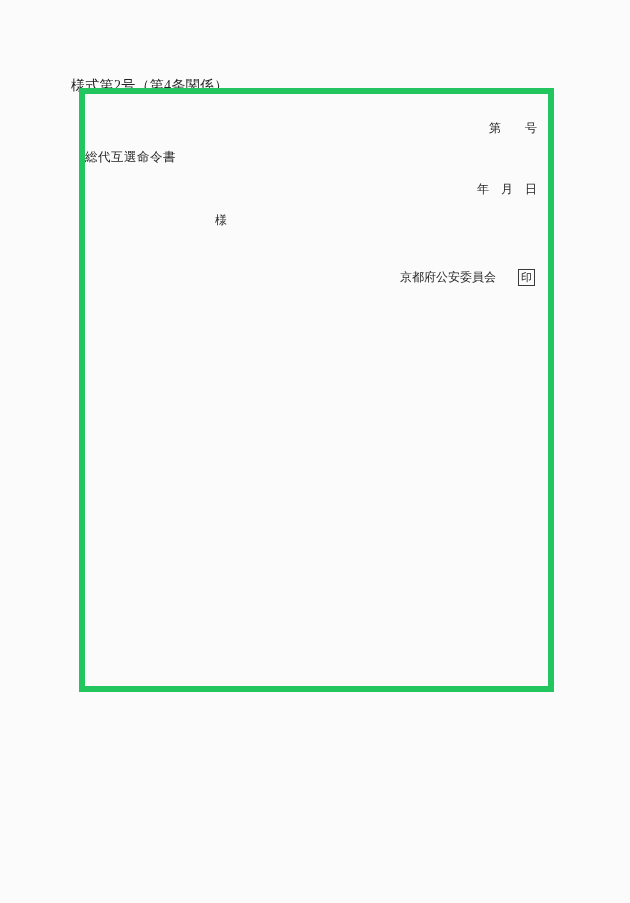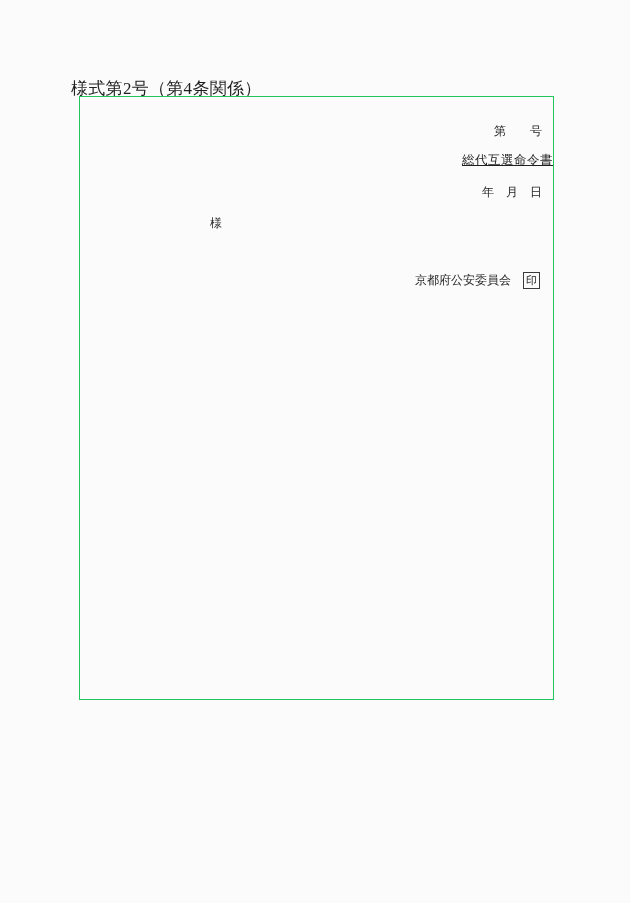--- a/index.html
+++ b/index.html
@@ -10,66 +10,65 @@
     color: #1f1f1f;
   }
   .page {
     position: relative;
     width: 630px; height: 903px;
     overflow: hidden;
   }
   .form-label {
     position: absolute;
     left: 71px; top: 77px;
-    font-size: 17px;
+    font-size: 14px;
     letter-spacing: 0.3px;
     white-space: pre;
   }
   .doc-box {
     position: absolute;
-    left: 79px; top: 96px;
+    left: 79px; top: 88px;
     width: 475px; height: 604px;
-    border: 1px solid #22c55e;
+    border: 6px solid #22c55e;
     background: transparent;
   }
   .doc-number {
     position: absolute;
     top: 26px; right: 11px;
     font-size: 12px;
     white-space: pre;
   }
   .doc-title {
     position: absolute;
     top: 55px; left: 0;
     width: 100%;
-    text-align: right;
+    text-align: left;
     font-size: 12.5px;
     letter-spacing: 0.5px;
     white-space: pre;
-    text-decoration: underline;
   }
   .date-line {
     position: absolute;
     top: 87px; right: 11px;
     font-size: 12px;
     white-space: pre;
     text-align: right;
   }
   .addressee {
     position: absolute;
     top: 118px; left: 130px;
     font-size: 12px;
     white-space: pre;
   }
   .issuer-line {
     position: absolute;
     top: 175px; right: 13px;
     display: flex;
     align-items: center;
-    gap: 12px;
+    gap: 22px;
     font-size: 12px;
     white-space: pre;
   }
   .seal-box {
     display: inline-block;
     border: 1px solid #3a3a3a;
     font-size: 11px;
     line-height: 13px;
     padding: 1px 2px;
   }

